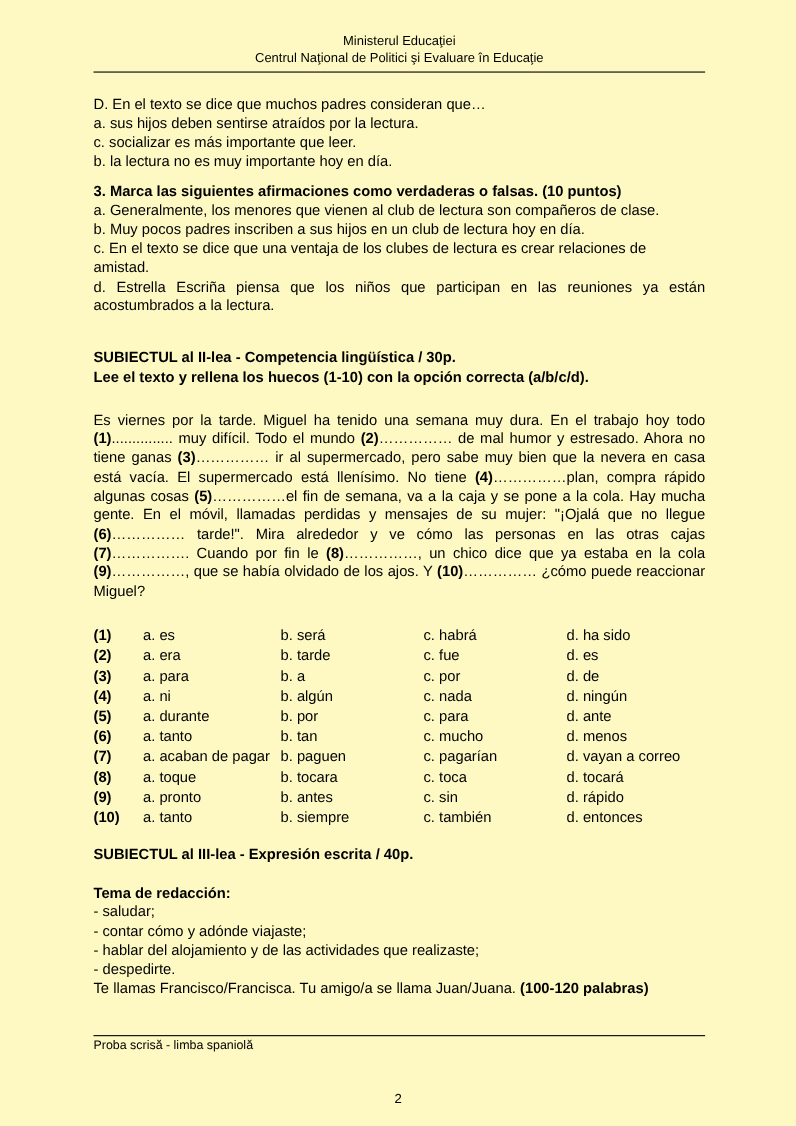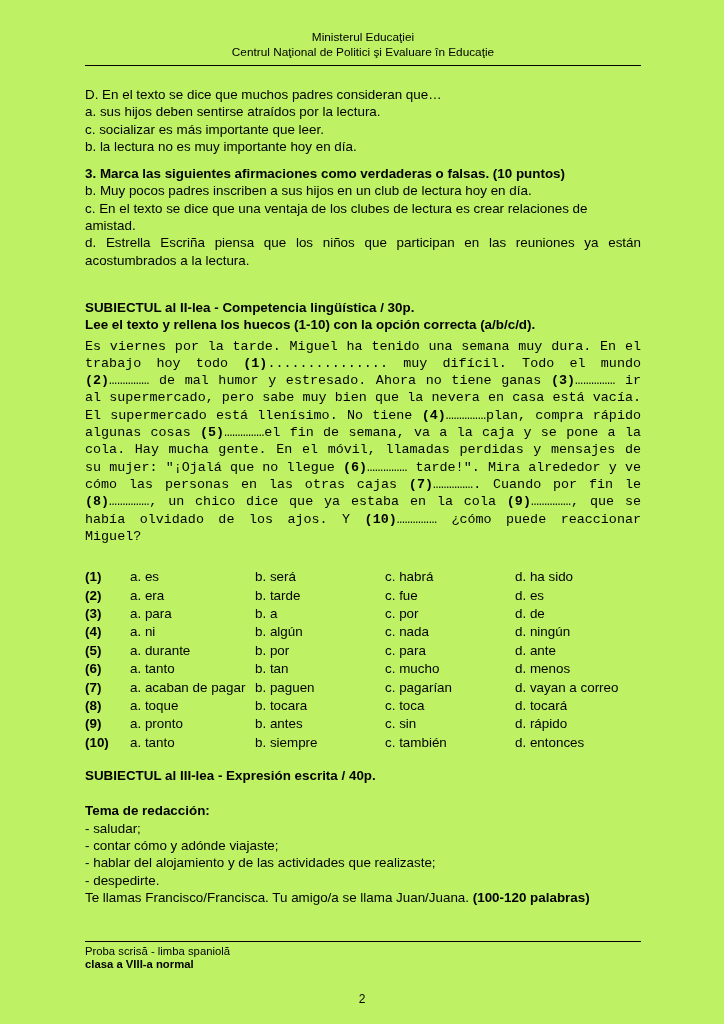--- a/index.html
+++ b/index.html
@@ -2,37 +2,37 @@
 <html><head>
 <meta charset="utf-8">
 <style>
   * { margin: 0; padding: 0; box-sizing: border-box; }
   html, body { background: #ffffff; }
   body { width: 724px; }
   .page {
     position: relative;
     width: 724px;
     height: 1024px;
-    background: #bef264;
+    background: #fef9c3;
     font-family: "Liberation Sans", sans-serif;
     font-size: 13.4px;
     line-height: 17.3px;
     color: #000;
     overflow: hidden;
   }
   .content { padding: 30px 83px 0 85px; }
   .doc-header { text-align: center; font-size: 11.8px; line-height: 15px; }
   .header-rule { border-bottom: 1.4px solid #000; margin-top: 5px; }
   .main { margin-top: 20px; }
   .bold { font-weight: bold; }
   .heading-underline { font-weight: bold; }
   .justify { text-align: justify; }
   .sec-d { margin-bottom: 10px; }
   .sec-3 { margin-bottom: 30px; }
-  .cloze { margin-top: 4px; margin-bottom: 23px; font-family: Liberation Mono, monospace; }
+  .cloze { margin-top: 22px; margin-bottom: 23px; }
   .options-table { margin-bottom: 15px; }
   .opt-row {
     display: grid;
     grid-template-columns: 45px 125px 130px 130px 1fr;
     line-height: 18.4px;
   }
   .opt-num { font-weight: bold; }
   .sub3-heading { margin-bottom: 18px; }
   .footer {
     position: absolute;
@@ -68,20 +68,21 @@
 
       <div class="sec-d">
         <div>D. En el texto se dice que muchos padres consideran que…</div>
         <div>a. sus hijos deben sentirse atraídos por la lectura.</div>
         <div>c. socializar es más importante que leer.</div>
         <div>b. la lectura no es muy importante hoy en día.</div>
       </div>
 
       <div class="sec-3">
         <div class="bold">3. Marca las siguientes afirmaciones como verdaderas o falsas. (10 puntos)</div>
+        <div>a. Generalmente, los menores que vienen al club de lectura son compañeros de clase.</div>
         <div>b. Muy pocos padres inscriben a sus hijos en un club de lectura hoy en día.</div>
         <div>c. En el texto se dice que una ventaja de los clubes de lectura es crear relaciones de amistad.</div>
         <div class="justify">d. Estrella Escriña piensa que los niños que participan en las reuniones ya están acostumbrados a la lectura.</div>
       </div>
 
       <div>
         <div class="heading-underline">SUBIECTUL al II-lea - Competencia lingüística / 30p.</div>
         <div class="bold">Lee el texto y rellena los huecos (1-10) con la opción correcta (a/b/c/d).</div>
         <div class="cloze justify"><span>Es viernes por la tarde. Miguel ha tenido una semana muy dura. En el trabajo hoy todo </span><b>(1)</b><span>............... muy difícil. Todo el mundo </span><b>(2)</b><span>…………… de mal humor y estresado. Ahora no tiene ganas </span><b>(3)</b><span>…………… ir al supermercado, pero sabe muy bien que la nevera en casa está vacía. El supermercado está llenísimo. No tiene </span><b>(4)</b><span>……………plan, compra rápido algunas cosas </span><b>(5)</b><span>……………el fin de semana, va a la caja y se pone a la cola. Hay mucha gente. En el móvil, llamadas perdidas y mensajes de su mujer: "¡Ojalá que no llegue </span><b>(6)</b><span>…………… tarde!". Mira alrededor y ve cómo las personas en las otras cajas </span><b>(7)</b><span>……………. Cuando por fin le </span><b>(8)</b><span>……………, un chico dice que ya estaba en la cola </span><b>(9)</b><span>……………, que se había olvidado de los ajos. Y </span><b>(10)</b><span>…………… ¿cómo puede reaccionar Miguel?</span></div>
 
@@ -168,17 +169,16 @@
         <div>- despedirte.</div>
         <div><span>Te llamas Francisco/Francisca. Tu amigo/a se llama Juan/Juana. </span><b>(100-120 palabras)</b></div>
       </div>
 
     </div>
   </div>
 
   <div class="footer">
     <div class="footer-rule"></div>
     <div>Proba scrisă - limba spaniolă</div>
-    <div class="bold">clasa a VIII-a normal</div>
   </div>
 
   <div class="page-number">2</div>
 </div>
 
 </body></html>

